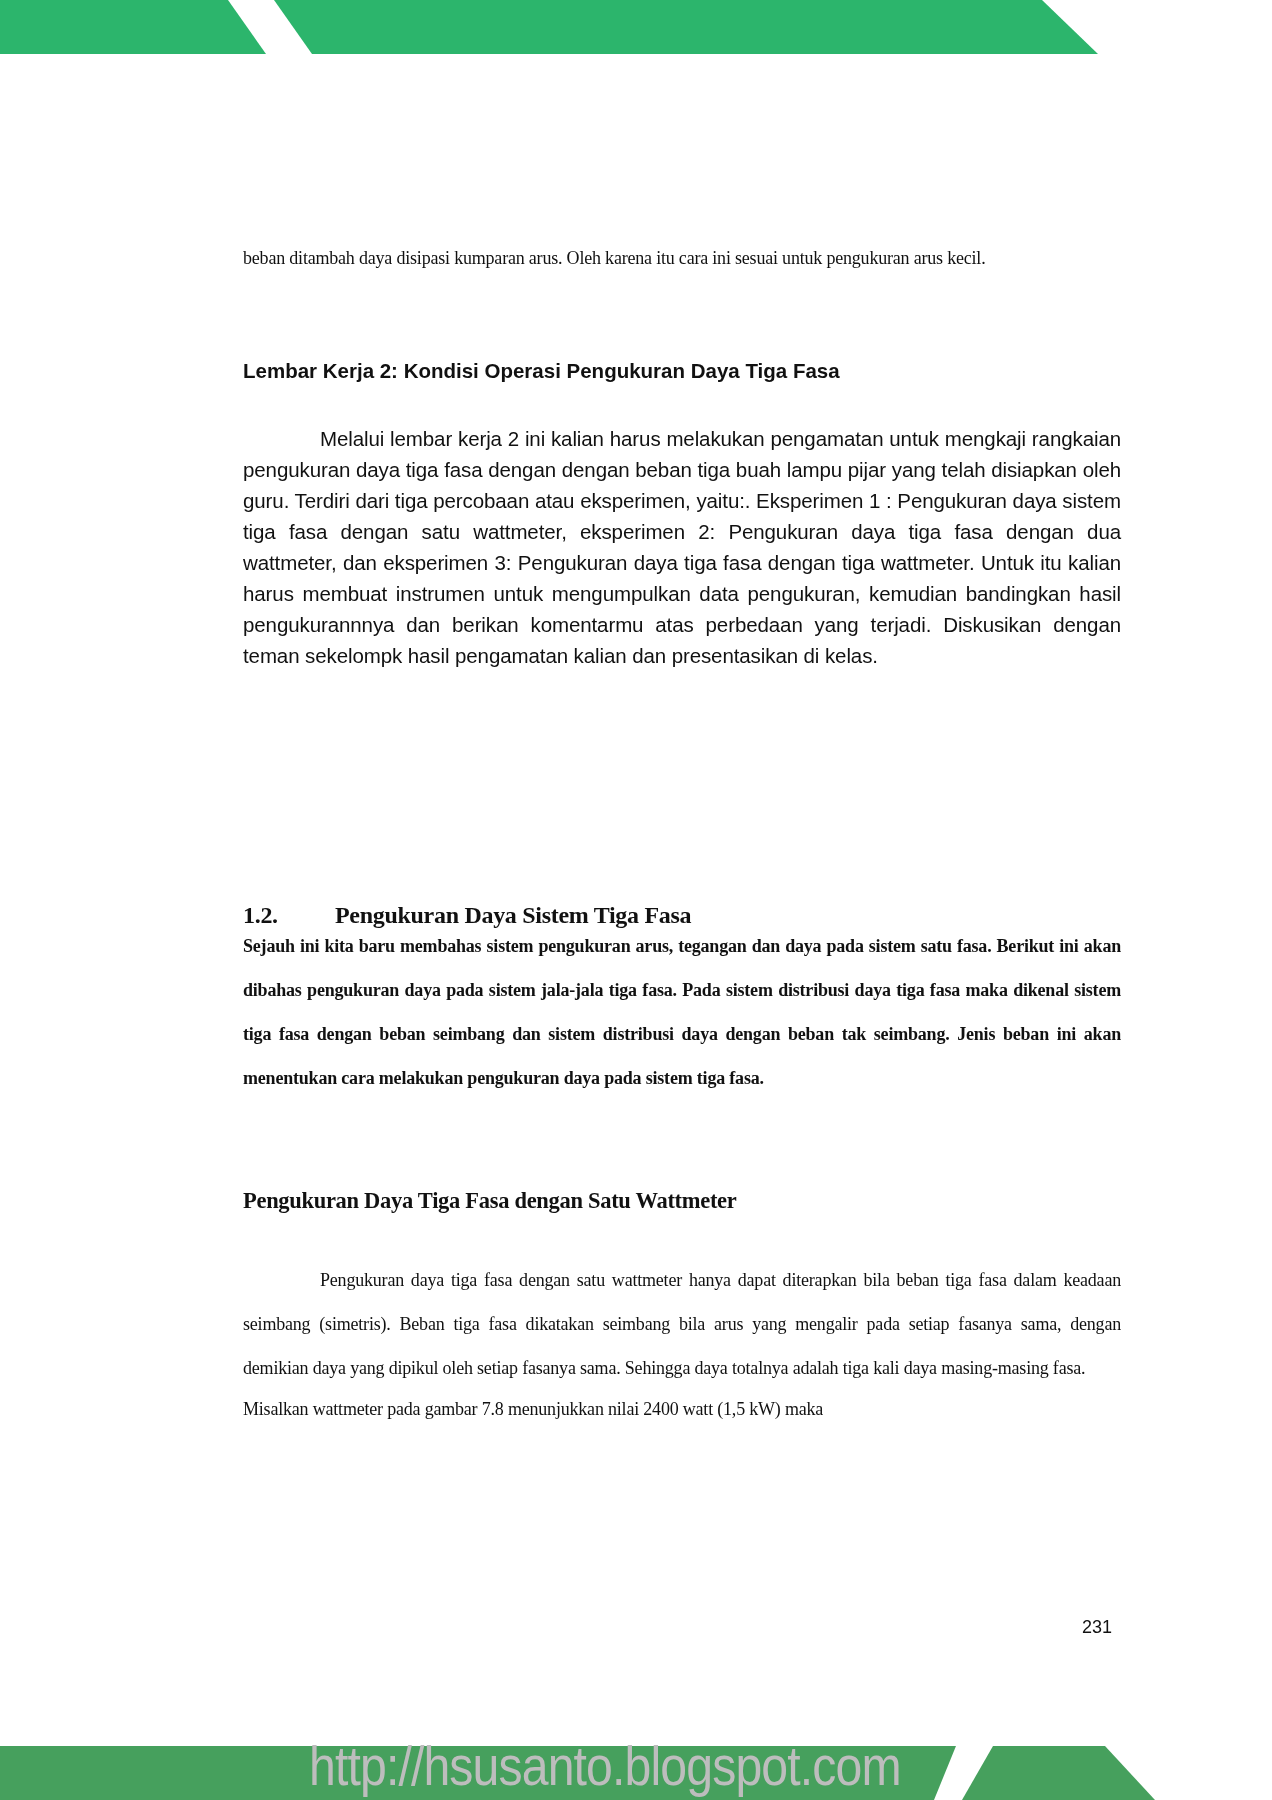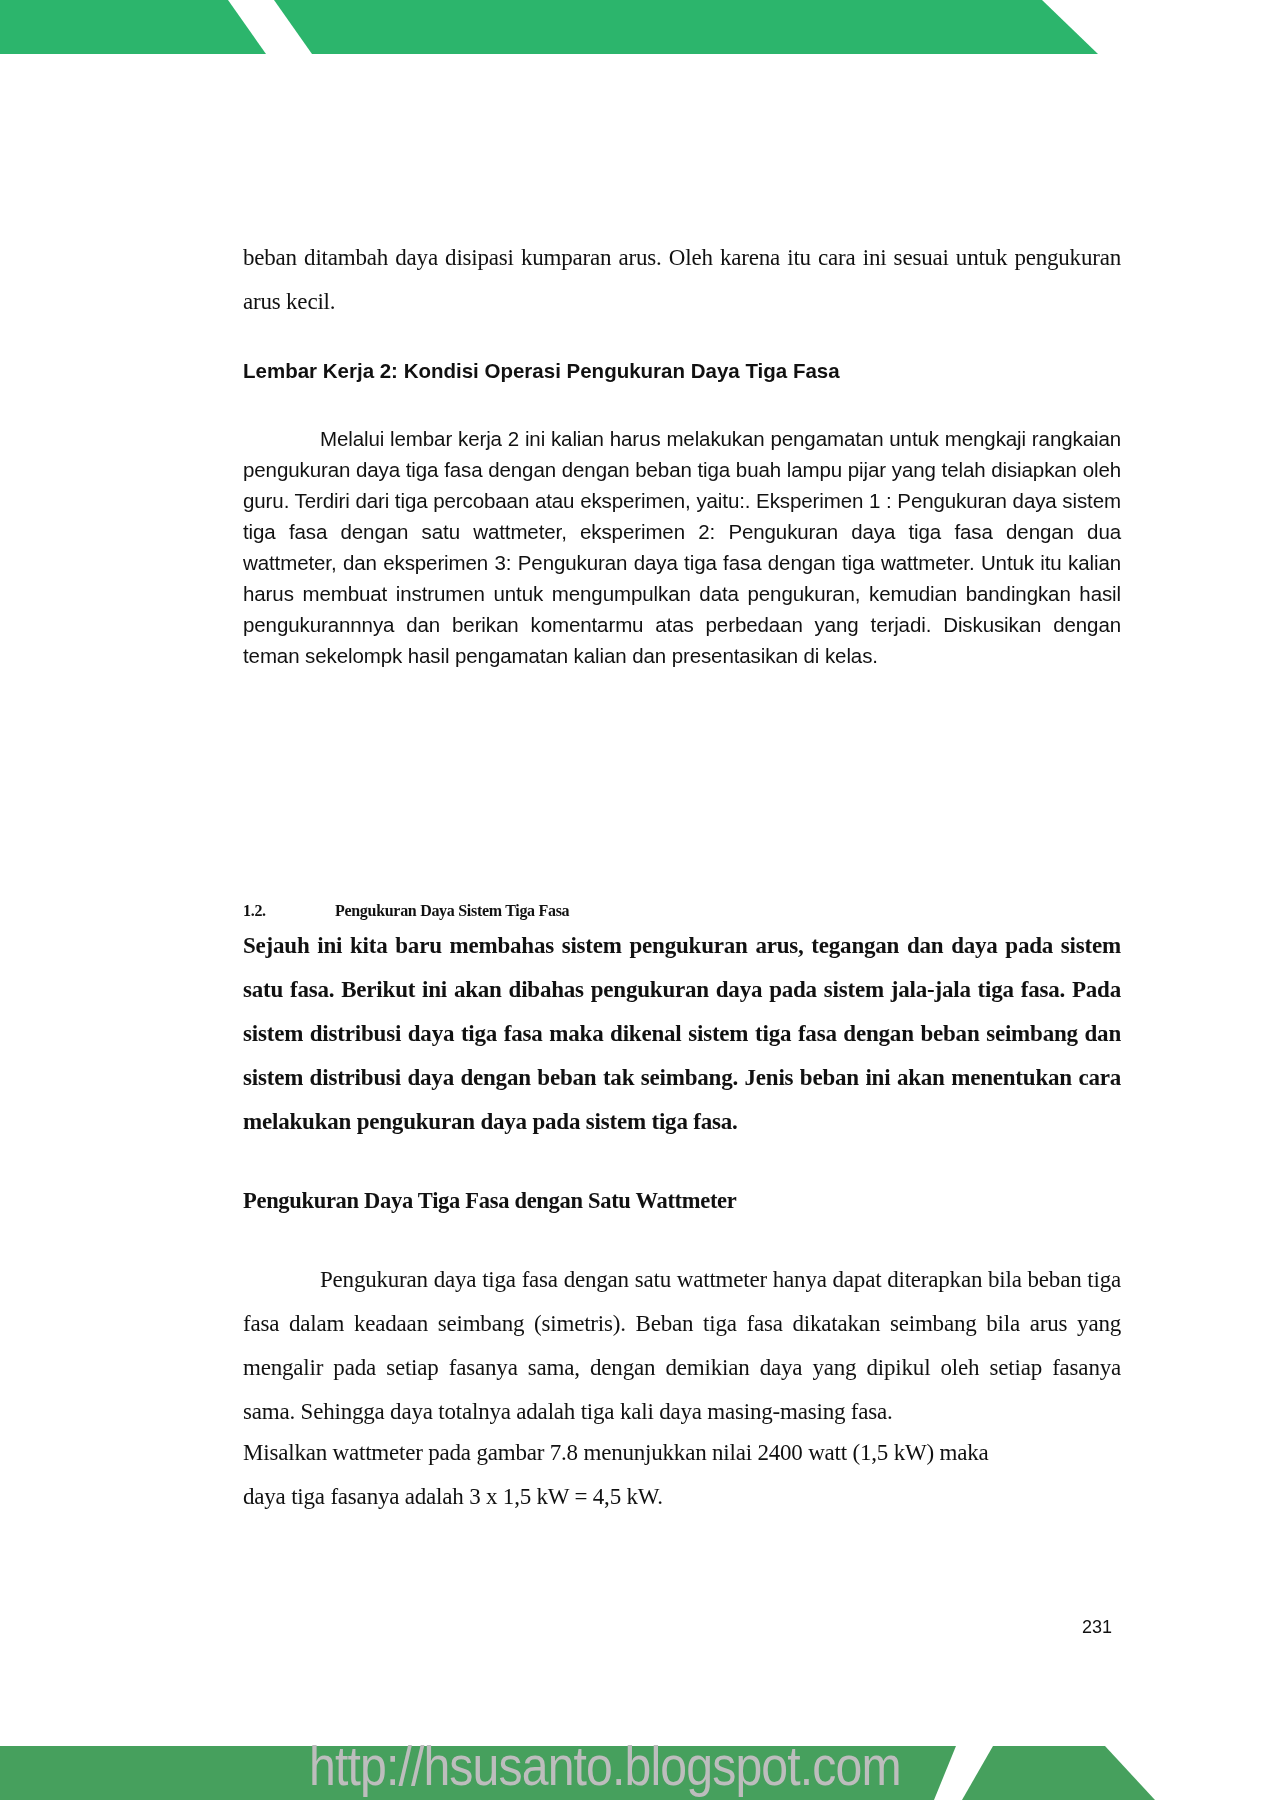--- a/index.html
+++ b/index.html
@@ -14,39 +14,39 @@
     .band { position: absolute; left: 0; width: 1272px; }
     .band svg { display: block; }
     #top-band { top: 0; height: 54px; }
     #bottom-band { top: 1746px; height: 54px; }
 
     .block { position: absolute; left: 243px; width: 878px; }
     .serif { font-family: "Liberation Serif", "DejaVu Serif", serif; }
     .sans { font-family: "Liberation Sans", "DejaVu Sans", sans-serif; }
 
     .p-serif {
-      font-size: 23px;
+      font-size: 18px;
       line-height: 44px;
       text-align: justify;
       margin: 0;
       letter-spacing: -0.2px;
     }
     .p-sans {
       font-size: 20.5px;
       line-height: 31px;
       text-align: justify;
       margin: 0;
       letter-spacing: -0.1px;
     }
     .indent { text-indent: 77px; }
     .last-left { text-align-last: left; }
 
     .h-sans { font-size: 20.5px; font-weight: bold; margin: 0; }
     .h-serif { font-size: 22.5px; font-weight: bold; margin: 0; letter-spacing: -0.3px; }
-    .h-sec { font-size: 16px; font-weight: bold; margin: 0; letter-spacing: -0.3px; }
+    .h-sec { font-size: 24px; font-weight: bold; margin: 0; letter-spacing: -0.3px; }
     .h-sec .num { display: inline-block; width: 92px; }
 
     #page-number {
       position: absolute;
       left: 1082px; top: 1617px;
       font-size: 18px;
     }
     #watermark {
       position: absolute;
       left: 309px; top: 1738px;
@@ -91,21 +91,20 @@
   <p class="p-serif serif last-left">Sejauh ini kita baru membahas sistem pengukuran arus, tegangan dan daya pada sistem satu fasa. Berikut ini akan dibahas pengukuran daya pada sistem jala-jala tiga fasa. Pada sistem distribusi daya tiga fasa maka dikenal sistem tiga fasa dengan beban seimbang dan sistem distribusi daya dengan beban tak seimbang. Jenis beban ini akan menentukan cara melakukan pengukuran daya pada sistem tiga fasa.</p>
 </div>
 
 <div class="block" style="top:1188px;">
   <h3 class="h-serif serif">Pengukuran Daya Tiga Fasa dengan Satu Wattmeter</h3>
 </div>
 
 <div class="block" style="top:1258px;">
   <p class="p-serif serif indent last-left">Pengukuran  daya tiga fasa dengan satu wattmeter hanya dapat diterapkan bila beban tiga fasa dalam keadaan seimbang (simetris). Beban tiga fasa dikatakan seimbang bila arus yang mengalir pada setiap fasanya sama, dengan demikian daya yang dipikul oleh setiap fasanya sama. Sehingga daya totalnya adalah tiga kali daya masing-masing fasa.</p>
   <p class="p-serif serif" style="text-align:left; margin-top:-3px;">Misalkan wattmeter pada gambar 7.8 menunjukkan nilai 2400 watt (1,5 kW) maka</p>
-  <p class="p-serif serif" style="text-align:left;">daya tiga fasanya adalah 3 x 1,5 kW = 4,5 kW.</p>
 </div>
 
 <div id="page-number" class="sans">231</div>
 
 <div class="band" id="bottom-band">
   <svg width="1272" height="54" viewBox="0 0 1272 54">
     <polygon points="0,0 956,0 934,54 0,54" fill="#46a05d"></polygon>
     <polygon points="993,0 1105,0 1155,54 962,54" fill="#46a05d"></polygon>
   </svg>
 </div>

